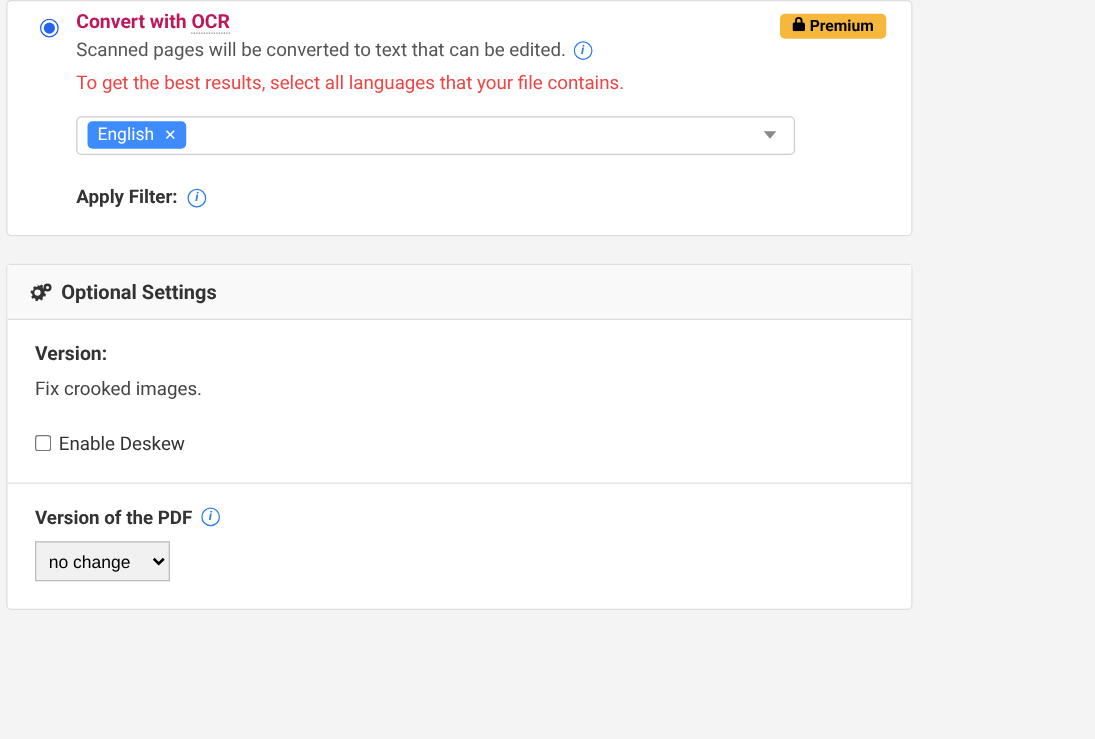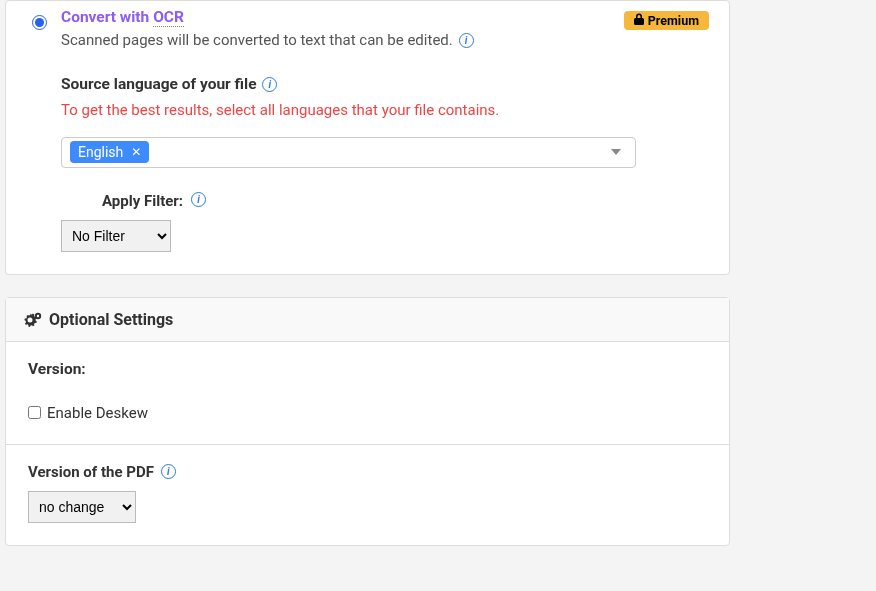--- a/index.html
+++ b/index.html
@@ -31,21 +31,21 @@
   padding-top: 8px;
   padding-right: 14px;
 }
 input[type="radio"] {
   accent-color: #2563eb;
   width: 15px; height: 15px;
 }
 .ocr-main { flex: 1; position: relative; }
 .opt-title {
   font-weight: 700;
-  color: #8b5cf6;
+  color: #be185d;
   font-size: 15.5px;
   line-height: 1.4;
 }
 .ocr-underline { border-bottom: 1px dotted #888; }
 .opt-desc {
   color: #555;
   font-size: 15px;
   margin-top: 2px;
 }
 .info-icon {
@@ -112,23 +112,22 @@
   position: absolute;
   right: 14px;
   width: 0; height: 0;
   border-left: 5px solid transparent;
   border-right: 5px solid transparent;
   border-top: 6px solid #888;
 }
 .filter-row {
   margin-top: 24px;
   display: flex;
-  align-items: flex-start;
+  align-items: flex-end;
   gap: 6px;
-  margin-left: 41px;
 }
 .filter-label {
   font-weight: 700;
   font-size: 15px;
 }
 select {
   margin-top: 10px;
   height: 32px;
   border: 1px solid #bbb;
   background: #f1f1f1;
@@ -203,41 +202,34 @@
           <span>Premium</span>
         </div>
         <div class="opt-title">
           <span>Convert with </span><span class="ocr-underline">OCR</span>
         </div>
         <div class="opt-desc">
           <span>Scanned pages will be converted to text that can be edited.</span>
           <span class="info-icon">i</span>
         </div>
 
-        <div class="sub-title">
-          <span>Source language of your file</span>
-          <span class="info-icon">i</span>
-        </div>
         <div class="sub-desc">To get the best results, select all languages that your file contains.</div>
 
         <div class="lang-select">
           <span class="lang-tag">
             <span>English</span>
             <span class="x">✕</span>
           </span>
           <span class="caret"></span>
         </div>
 
         <div class="filter-row">
           <span class="filter-label">Apply Filter:</span>
           <span class="info-icon">i</span>
         </div>
-        <select class="filter-select">
-          <option>No Filter</option>
-        </select>
       </div>
     </div>
   </div>
 
   <div class="spacer"></div>
 
   <div class="panel">
     <div class="optional-header">
       <span class="gears">
         <svg width="18" height="15" viewBox="0 0 18 15">
@@ -246,20 +238,21 @@
               <circle cx="14" cy="4" r="3.2"></circle>
               <circle cx="14" cy="4" r="1.2" fill="#f9f9f9"></circle>
             </g>
           </svg>
       </span>
       <span class="title">Optional Settings</span>
     </div>
 
     <div class="deskew-block">
       <div class="deskew-label">Version:</div>
+      <div class="deskew-desc">Fix crooked images.</div>
       <label class="checkbox-row">
         <input type="checkbox" style="">
         <span>Enable Deskew</span>
       </label>
     </div>
 
     <div class="ver-block">
       <div class="ver-label">
         <span>Version of the PDF</span>
         <span class="info-icon">i</span>

